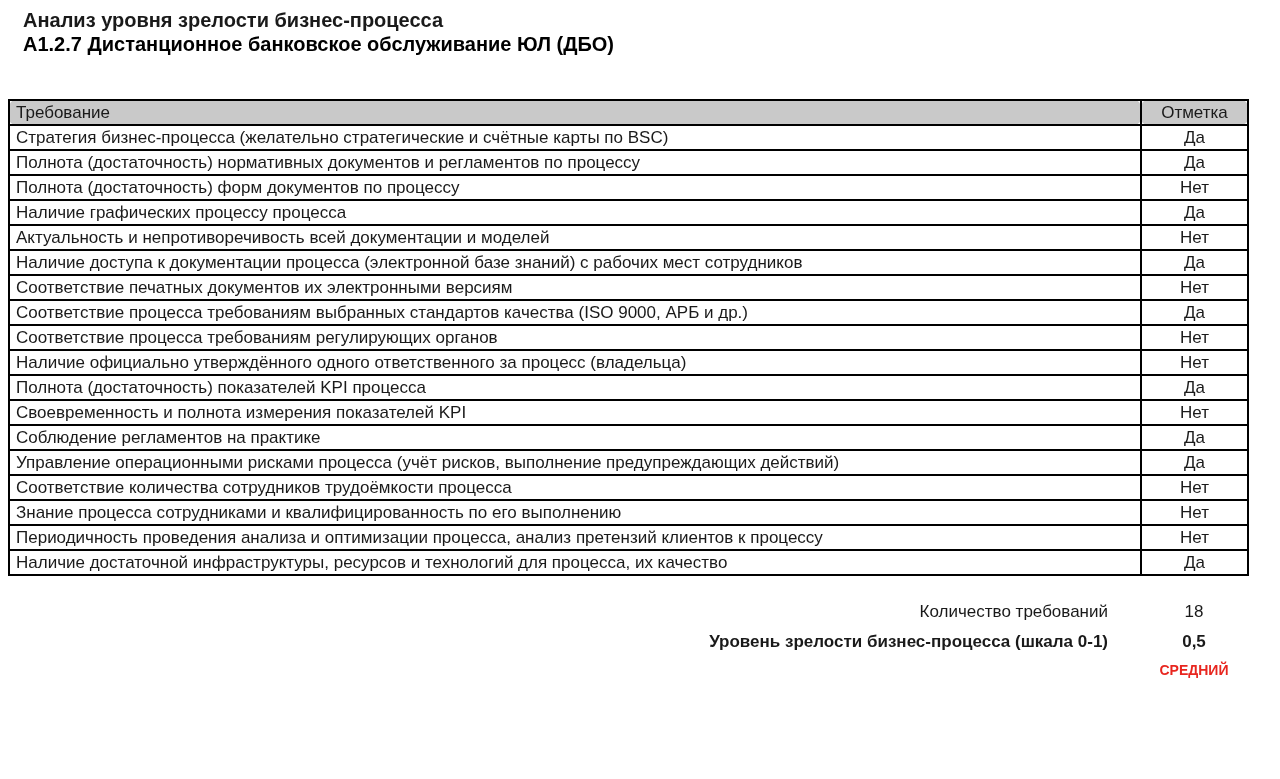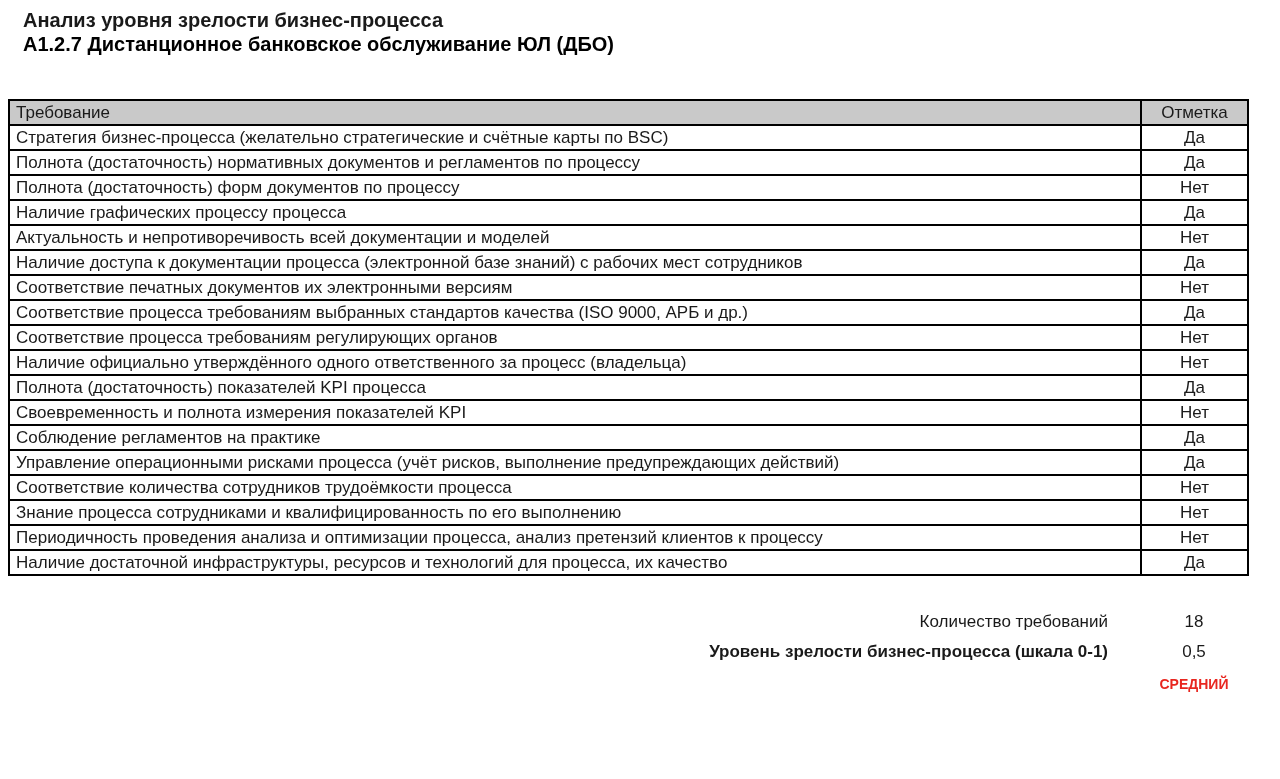--- a/index.html
+++ b/index.html
@@ -45,52 +45,53 @@
     padding: 1px 6px;
     height: 25px;
     box-sizing: border-box;
     white-space: nowrap;
     overflow: hidden;
   }
   table.req-table th {
     background: #c9c9c9;
     font-weight: normal;
     text-align: left;
+    border-radius: 7px;
   }
   table.req-table th.mark-col {
     text-align: center;
   }
   col.req-col-w  { width: 1132px; }
   col.mark-col-w { width: 107px; }
   td.mark-cell {
     text-align: center;
   }
   .summary {
     margin-top: 26px;
     font-size: 17px;
   }
   .summary-row {
     display: flex;
-    align-items: flex-end;
+    align-items: flex-start;
     height: 30px;
   }
   .summary-label {
     flex: 1;
     text-align: right;
     padding-right: 0;
   }
   .summary-label.bold {
     font-weight: bold;
   }
   .summary-value {
     width: 172px;
     text-align: center;
   }
   .summary-value.bold {
-    font-weight: normal;
+    font-weight: bold;
   }
   .rating-value {
     font-weight: bold;
     font-size: 14px;
   }
 </style>
 </head>
 <body>
 
 <div class="page">

